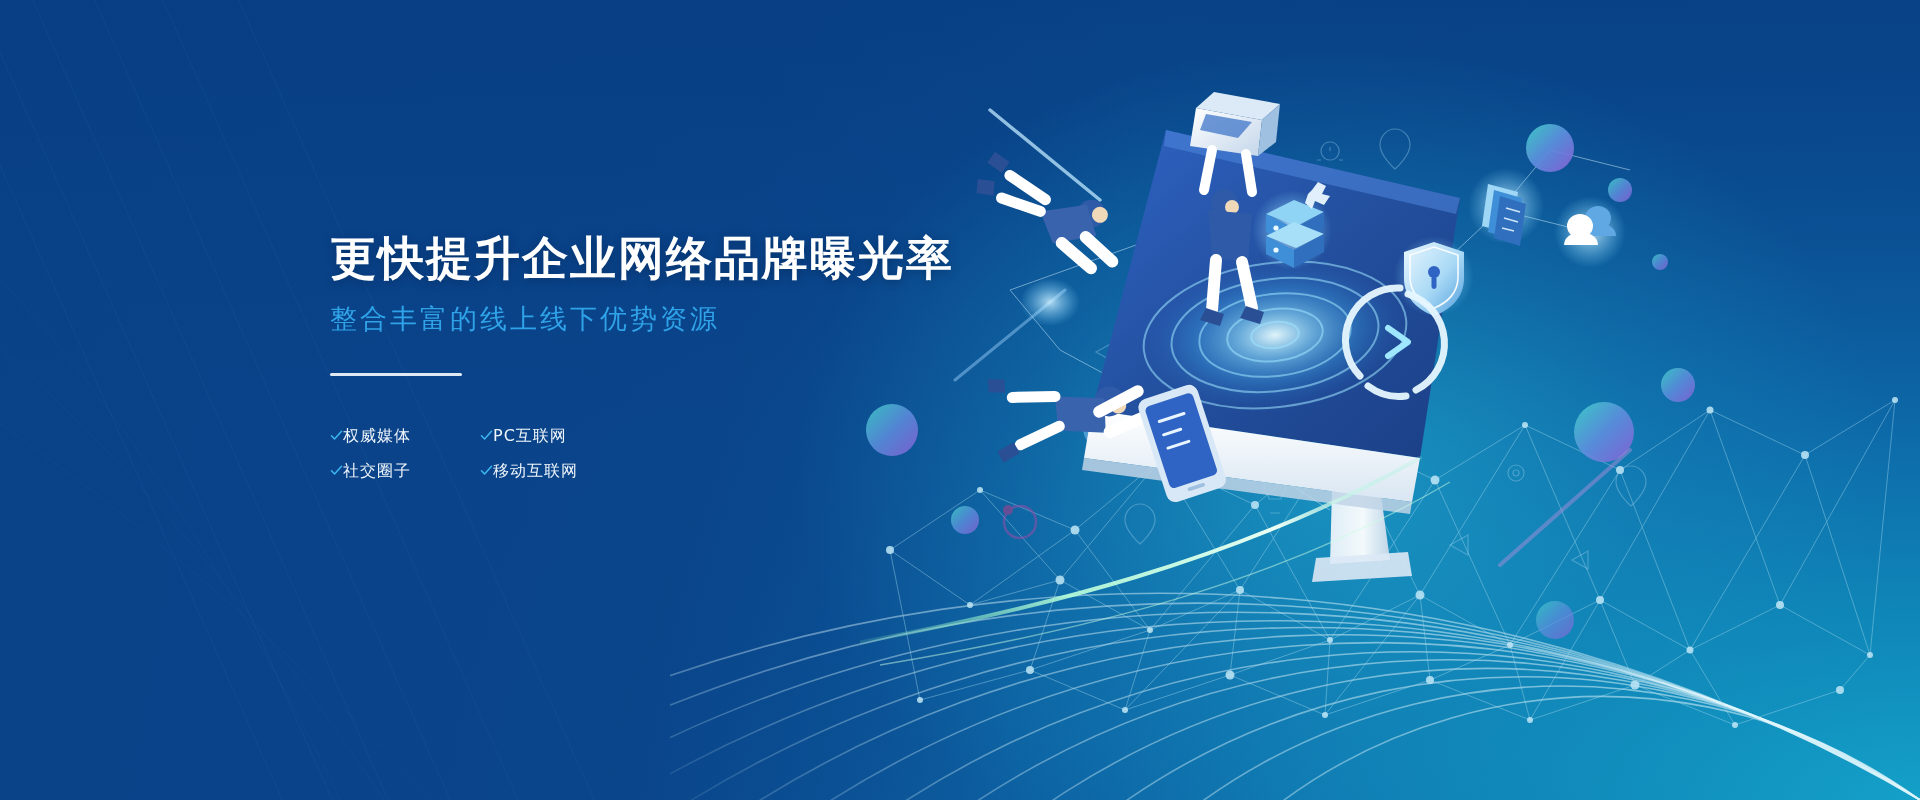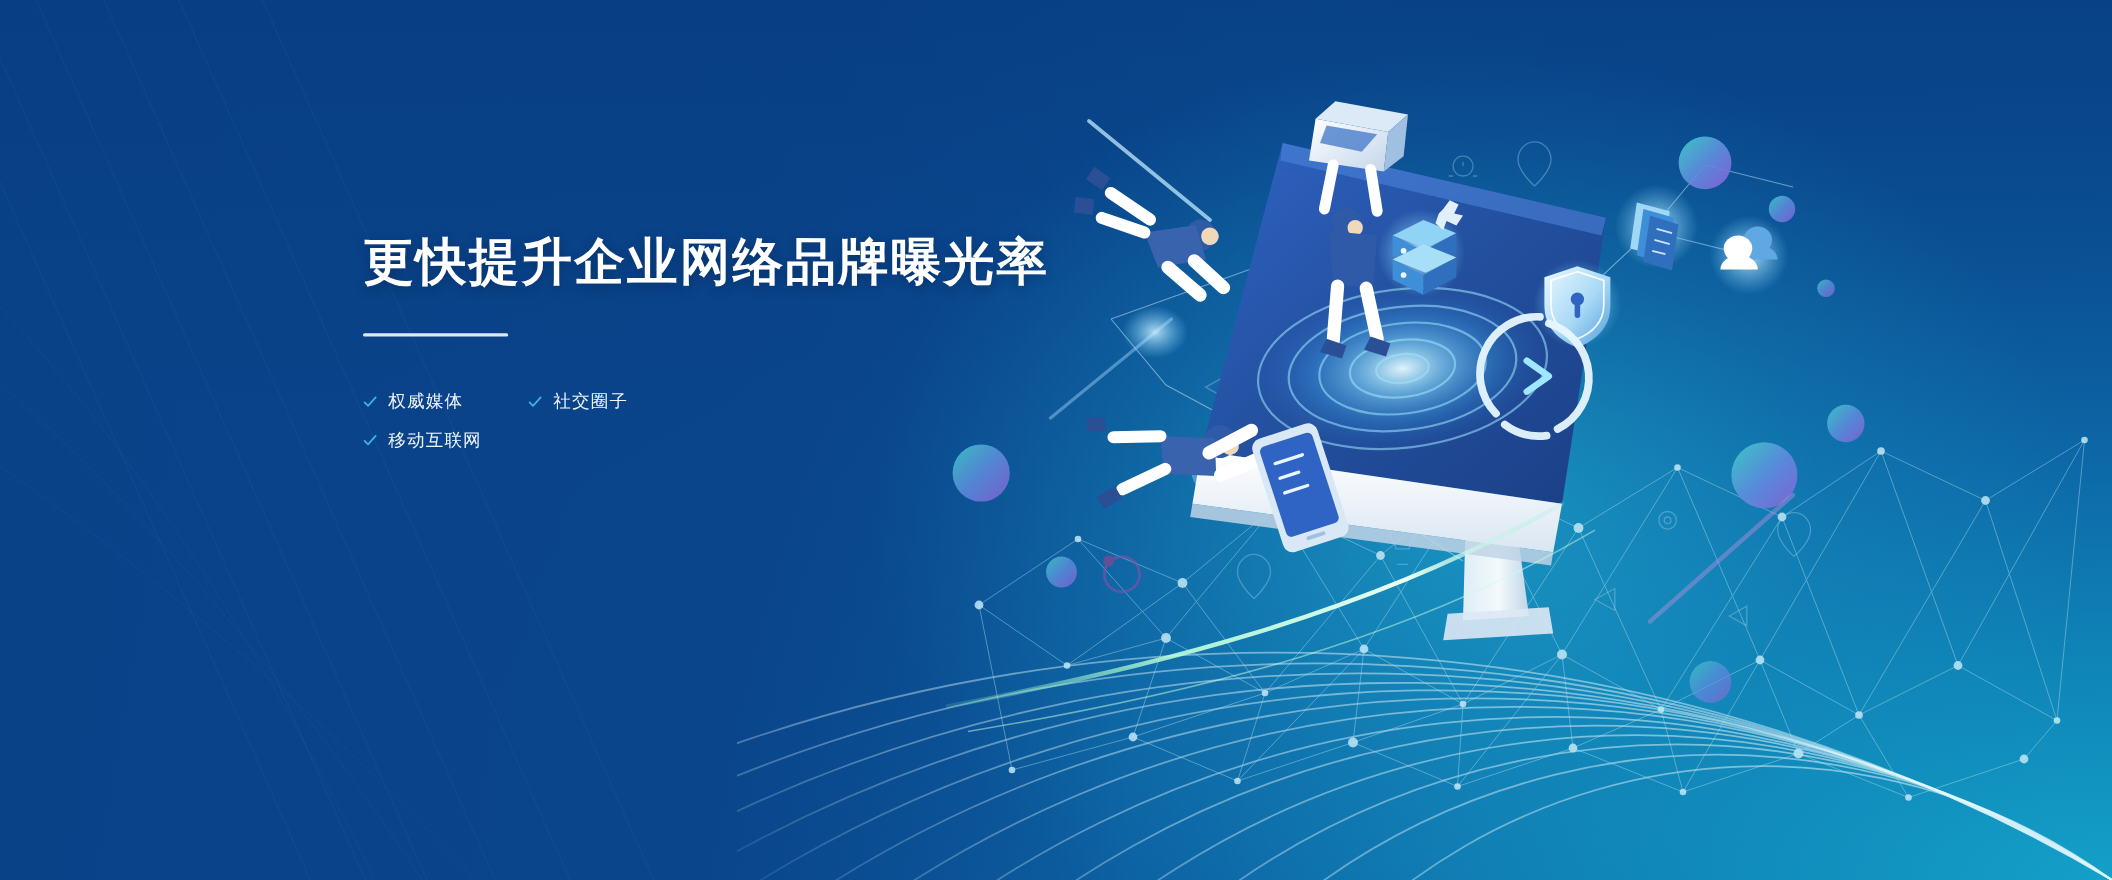--- a/index.html
+++ b/index.html
@@ -58,21 +58,21 @@
   
   .bg-mesh {
     position:absolute; left:860px; bottom:40px;
     width:1060px; height:420px;
     pointer-events:none;
   }
 
   
   .content {
     position:absolute;
-    left:330px; top:212px;
+    left:330px; top:232px;
     width:620px;
     z-index:20;
   }
   .headline {
     font-size:46px;
     font-weight:bold;
     line-height:1.15;
     color:#ffffff;
     letter-spacing:2px;
     white-space:nowrap;
@@ -97,21 +97,21 @@
     margin-top:42px;
     display:grid;
     grid-template-columns:150px 200px;
     grid-auto-rows:35px;
     row-gap:0px;
     column-gap:0px;
   }
   .feature {
     display:flex;
     align-items:center;
-    gap:10px;
+    gap:0;
     color:#eef5fb;
     font-size:16px;
     letter-spacing:1px;
     line-height:1;
   }
   .check {
     display:inline-block;
     width:13px; height:13px;
     flex:0 0 13px;
   }
@@ -455,34 +455,43 @@
     <g opacity="0.6">
       <circle cx="160" cy="432" r="16" fill="none" stroke="#8a4fa8" stroke-width="2.5"></circle>
       <circle cx="148" cy="420" r="5" fill="#a0408c"></circle>
     </g>
   </svg>
 
   <div class="content">
 
     <h1 class="headline">更快提升企业网络品牌曝光率</h1>
 
+    <p class="subhead">整合丰富的线上线下优势资源</p>
 
     <div class="divider"></div>
 
     <div class="features">
 
       <div class="feature">
         <span class="check">
           <svg viewBox="0 0 13 13">
               <path d="M1.5 6.8 L4.6 10 L11.5 2.3" fill="none" stroke="#3bb3ee" stroke-width="1.6" stroke-linecap="round" stroke-linejoin="round"></path>
             </svg>
         </span>
         <span>权威媒体</span>
       </div>
 
+      <div class="feature">
+        <span class="check">
+          <svg viewBox="0 0 13 13">
+              <path d="M1.5 6.8 L4.6 10 L11.5 2.3" fill="none" stroke="#3bb3ee" stroke-width="1.6" stroke-linecap="round" stroke-linejoin="round"></path>
+            </svg>
+        </span>
+        <span>PC互联网</span>
+      </div>
 
       <div class="feature">
         <span class="check">
           <svg viewBox="0 0 13 13">
               <path d="M1.5 6.8 L4.6 10 L11.5 2.3" fill="none" stroke="#3bb3ee" stroke-width="1.6" stroke-linecap="round" stroke-linejoin="round"></path>
             </svg>
         </span>
         <span>社交圈子</span>
       </div>
 

